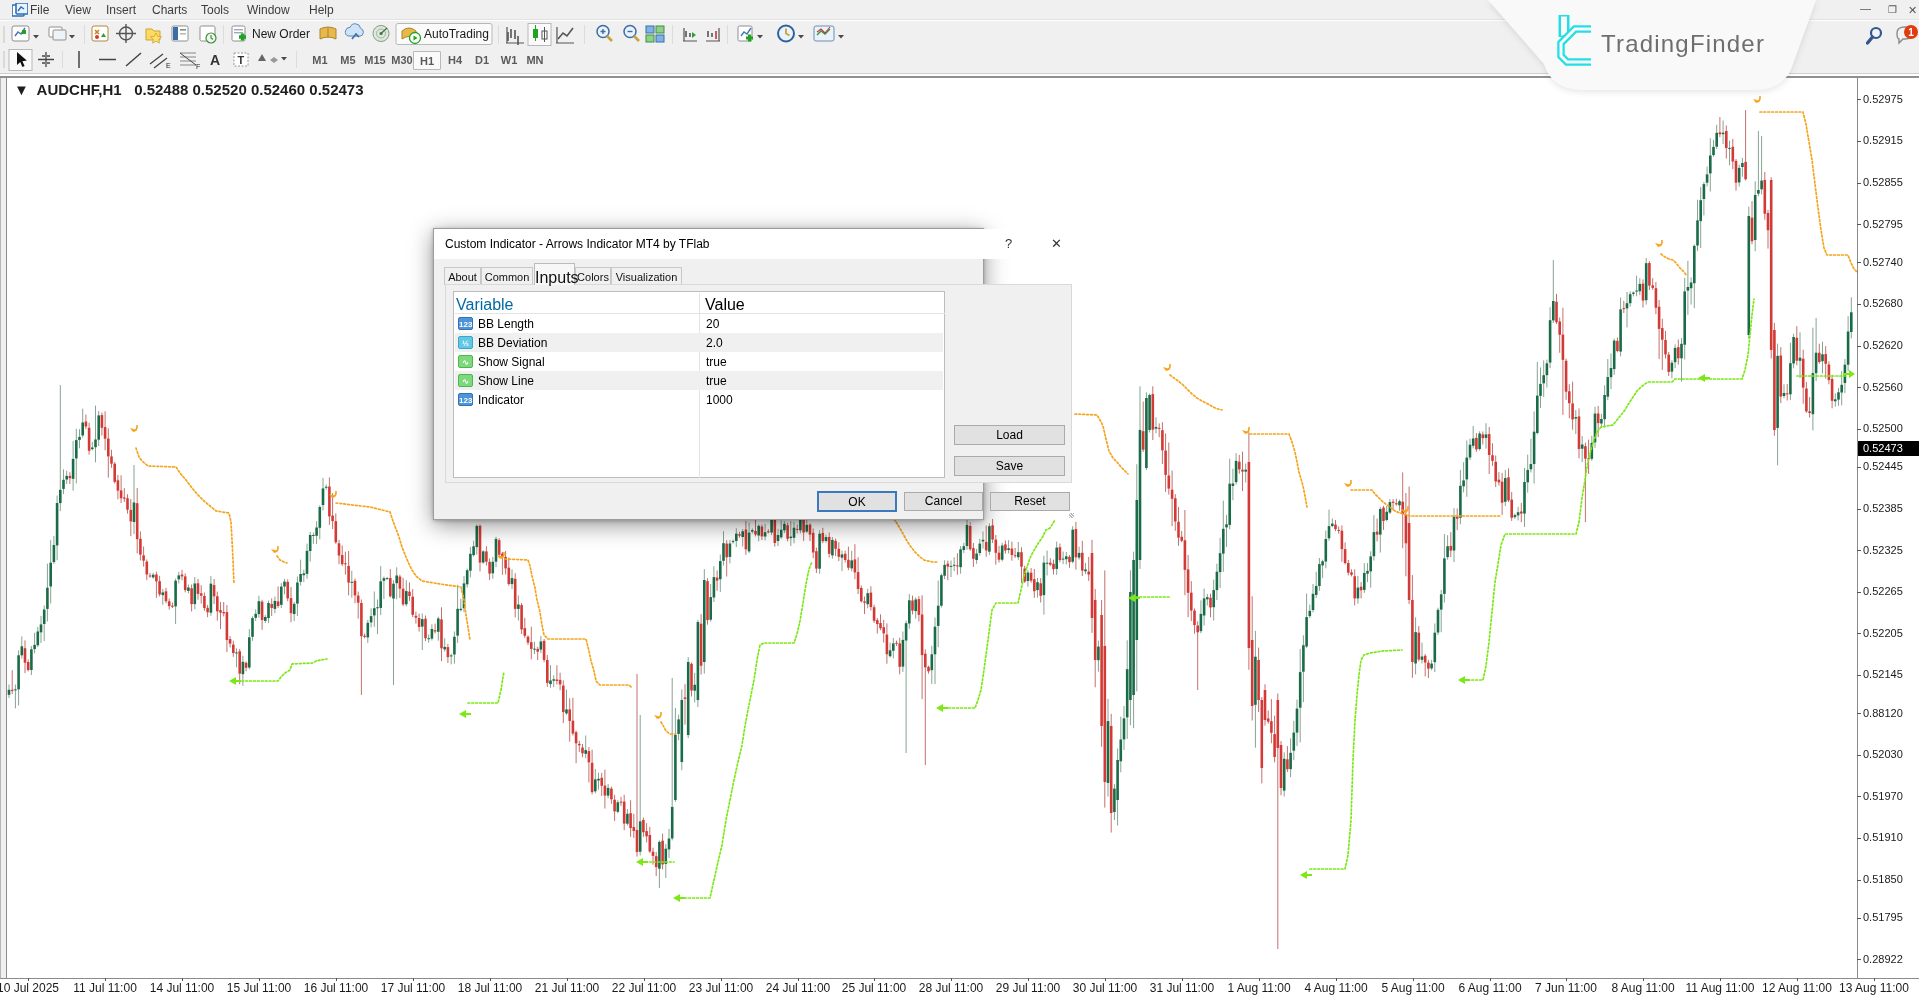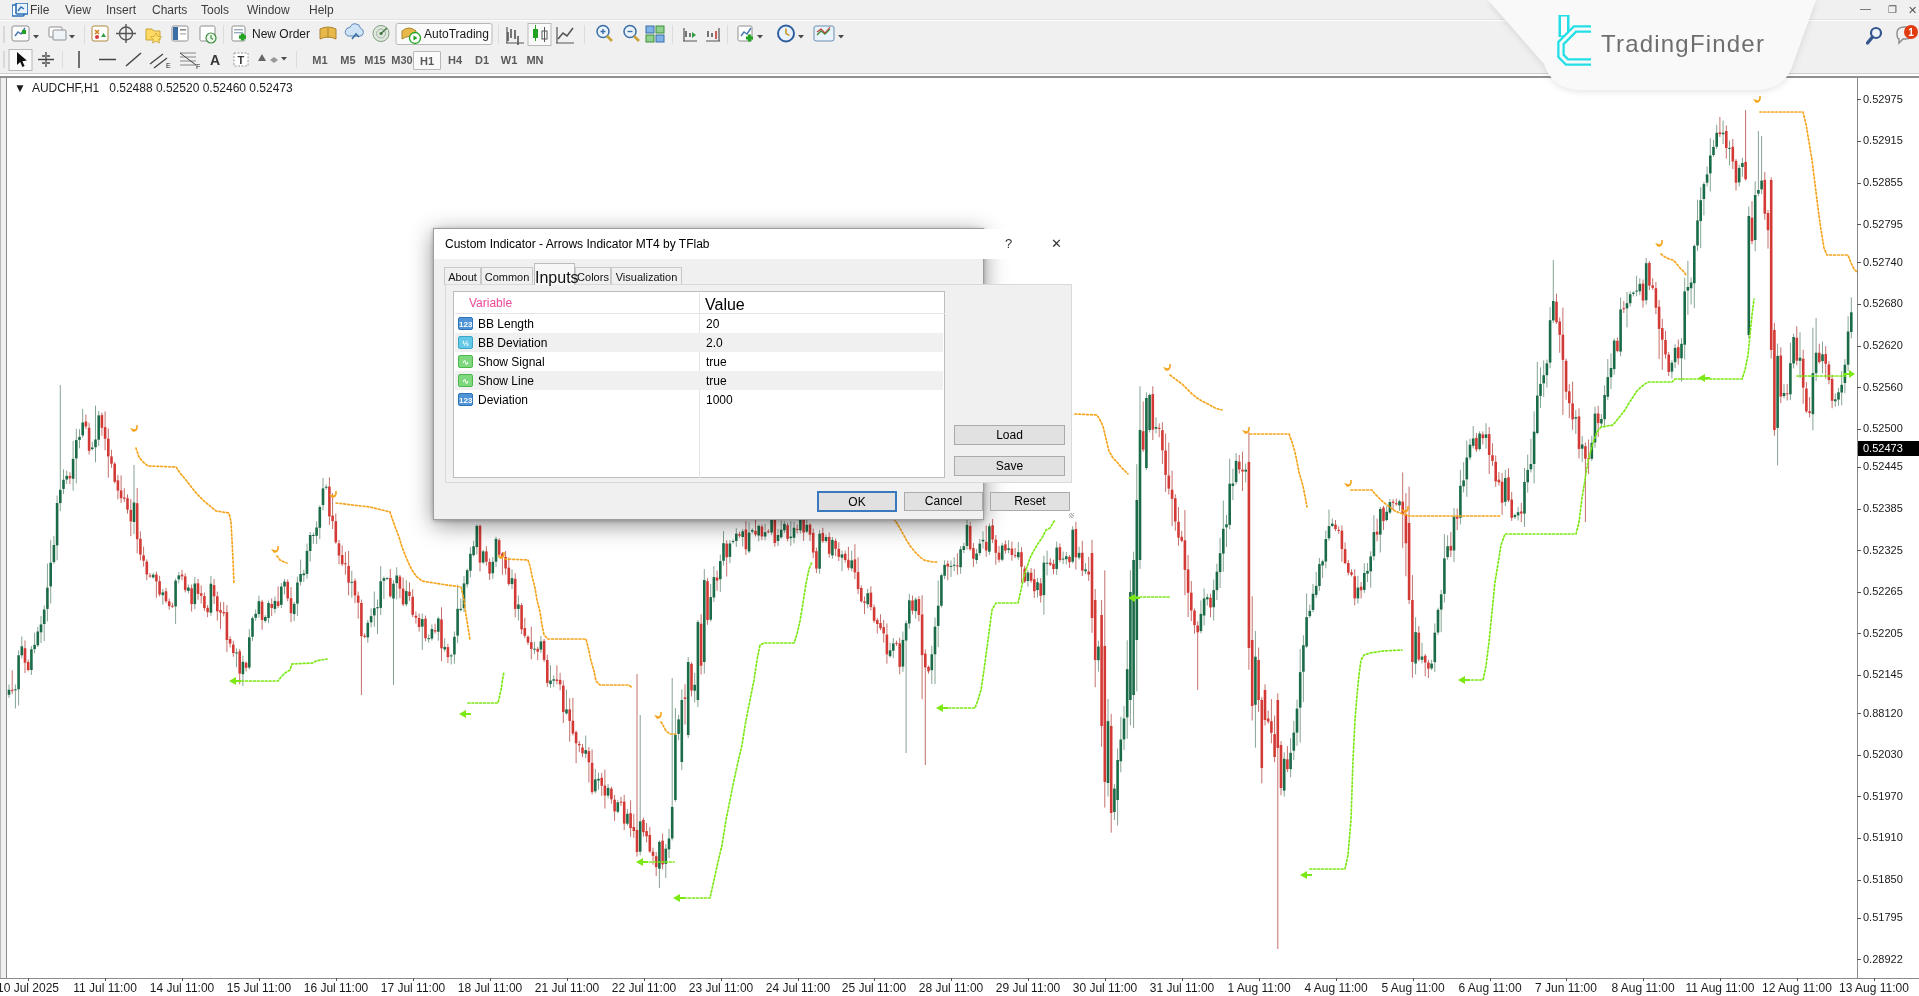--- a/index.html
+++ b/index.html
@@ -17,21 +17,21 @@
 #tbline2 { position:absolute; left:0; top:76px; width:1919px; height:2px; background:#909090; }
 .tfbtn { position:absolute; top:3px; font-size:11px; font-weight:bold; color:#5a5a5a; text-align:center; }
 .tfsel { border:1px solid #b8b8b8; background:#fafafa; border-radius:1px; }
 
 #chartwrap { position:absolute; left:0; top:78px; width:1919px; height:918px; background:#fff; }
 #lborder { position:absolute; left:0; top:78px; width:1px; height:900px; background:#b5b5b5; }
 #lstrip { position:absolute; left:1px; top:78px; width:5px; height:900px; background:#f0f0f0; }
 #lborder2 { position:absolute; left:6px; top:78px; width:1px; height:900px; background:#8b8b8b; }
 #rborder { position:absolute; left:1857px; top:78px; width:1px; height:900px; background:#8b8b8b; }
 #bborder { position:absolute; left:0px; top:978px; width:1919px; height:1px; background:#8b8b8b; }
-#symlabel { position:absolute; left:14px; top:81px; font-size:12px; color:#1d1d1d; }
+#symlabel { position:absolute; left:14px; top:81px; font-size:15px; color:#1d1d1d;font-weight:bold; }
 #chartsvg { position:absolute; left:7px; top:78px; }
 .plabel { position:absolute; left:1863px; font-size:11px; color:#1a1a1a; }
 .ptick { position:absolute; left:1857px; width:4px; height:1px; background:#555; }
 .tlabel { position:absolute; top:981px; font-size:12px; color:#1a1a1a; white-space:nowrap; }
 .ttick { position:absolute; top:978px; width:1px; height:3px; background:#555; }
 #pricebox { position:absolute; left:1858px; top:441px; width:61px; height:15px; background:#000;
   color:#fff; font-size:11px; padding-left:5px; line-height:15px; }
 
 #dlg { position:absolute; left:433px; top:228px; width:551px; height:292px; background:#f0f0f0;
   border:1px solid #9d9d9d; box-shadow:0 5px 22px rgba(0,0,0,0.42), 0 1px 4px rgba(0,0,0,0.25); }
@@ -1596,21 +1596,21 @@
   <div id="dlgtitle">Custom Indicator - Arrows Indicator MT4 by TFlab</div>
   <div id="dlghelp">?</div>
   <div id="dlgclose">✕</div>
   <div class="tab" style="left:10px; width:37px;">About</div>
   <div class="tab" style="left:47px; width:52px;">Common</div>
   <div id="tabsel">Inputs</div>
   <div class="tab" style="left:141px; width:36px;">Colors</div>
   <div class="tab" style="left:177px; width:71px;text-align:center;">Visualization</div>
   <div id="tabpage">
     <div id="vartable">
-      <div style="position:absolute;left:15px;top:4px;font-size:12px;color:#ec4899">Variable</div>
+      <div style="position:absolute;left:2px;top:4px;font-size:16px;color:#0369a1">Variable</div>
       <div style="position:absolute;left:251px;top:4px;font-size:16px;color:#000">Value</div>
       <div style="position:absolute;left:1px;top:21px;width:490px;height:1px;background:#e4e4e4"></div>
       <div id="colsep"></div>
       <div class="throw" style="top:22px;">
         <div class="ticon" style="background:#4f94d6;border:1px solid #2f74b6;">123</div>
         <div class="tname">BB Length</div>
             <div class="tval">20</div>
       </div>
       <div class="throw shaded" style="top:41px;">
         <div class="ticon" style="background:#63c7e8;border:1px solid #3aa7c8;">½</div>
@@ -1622,21 +1622,21 @@
         <div class="tname">Show Signal</div>
             <div class="tval">true</div>
       </div>
       <div class="throw shaded" style="top:79px;">
         <div class="ticon" style="background:#7ed87e;border:1px solid #4eb84e;">∿</div>
         <div class="tname">Show Line</div>
             <div class="tval">true</div>
       </div>
       <div class="throw" style="top:98px;">
         <div class="ticon" style="background:#4f94d6;border:1px solid #2f74b6;">123</div>
-        <div class="tname">Deviation</div>
+        <div class="tname">Indicator</div>
             <div class="tval">1000</div>
       </div>
     </div>
     <div class="dbtn" style="left:508px; top:140px; width:111px; height:20px; line-height:18px;">Load</div>
     <div class="dbtn" style="left:508px; top:171px; width:111px; height:20px; line-height:18px;">Save</div>
   </div>
   <div class="dbtn" style="left:383px; top:262px; width:80px; height:21px; line-height:19px; border:2px solid #3a79bd;">OK</div>
   <div class="dbtn" style="left:470px; top:263px; width:79px; height:19px; line-height:17px;">Cancel</div>
   <div class="dbtn" style="left:556px; top:263px; width:80px; height:19px; line-height:17px;">Reset</div>
   <div style="position:absolute;left:635px;top:284px;width:5px;height:5px;

